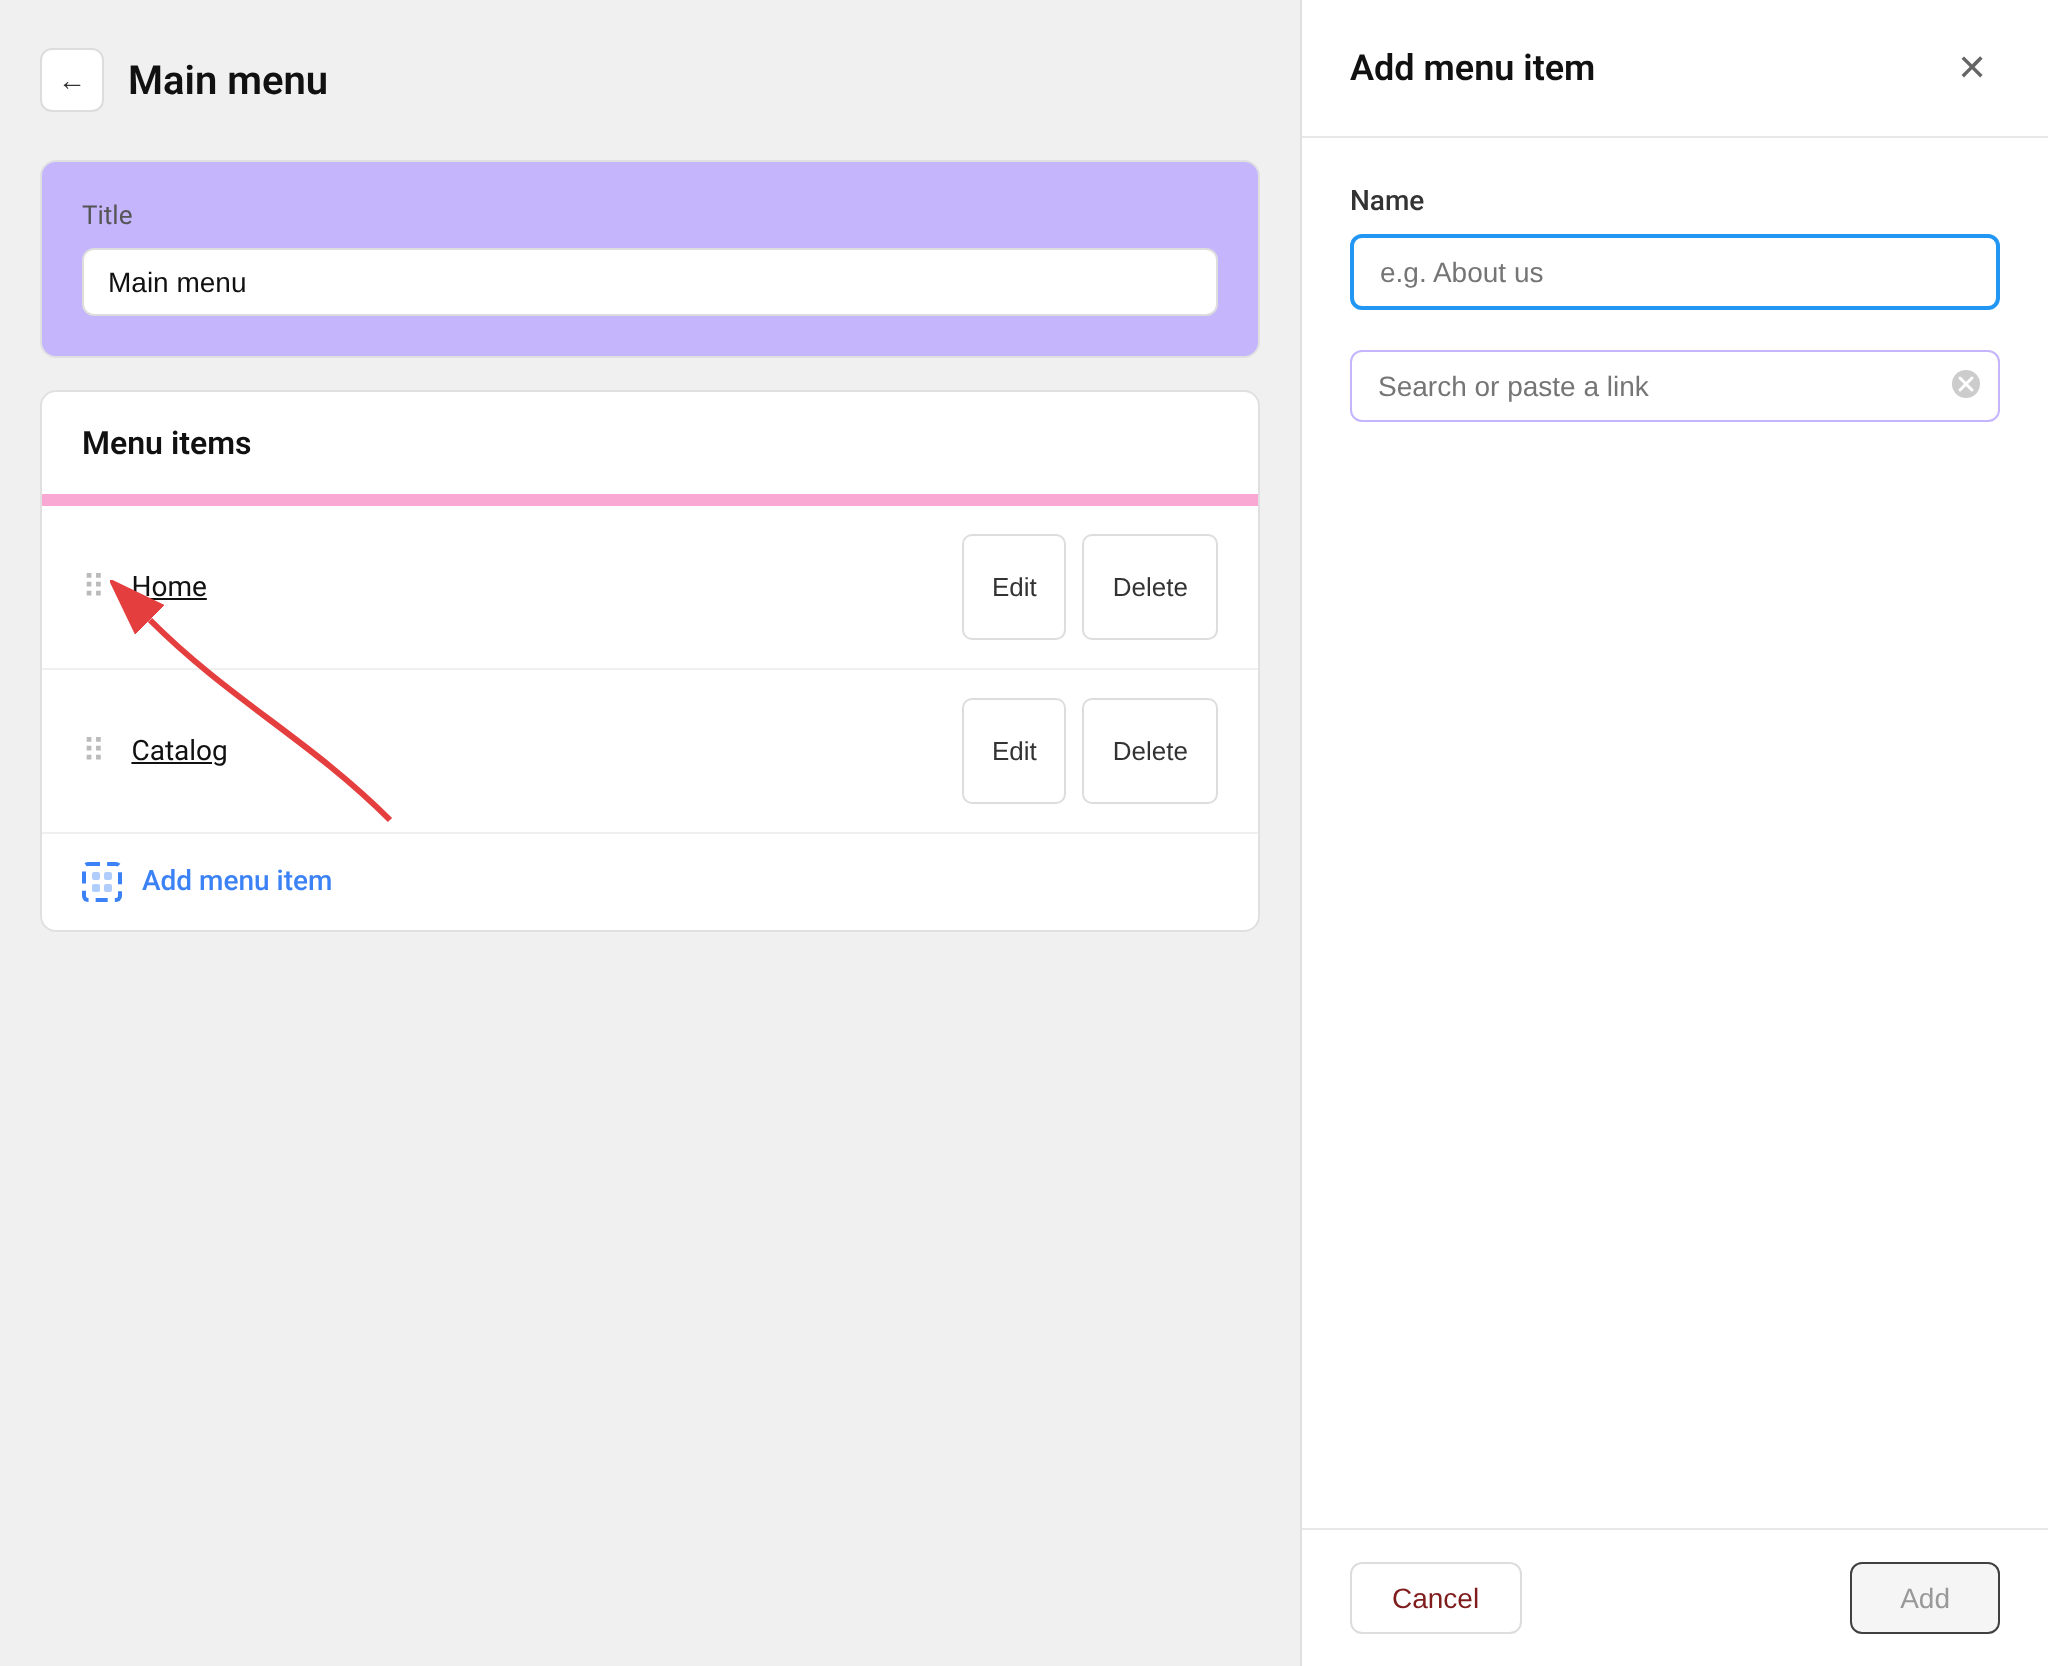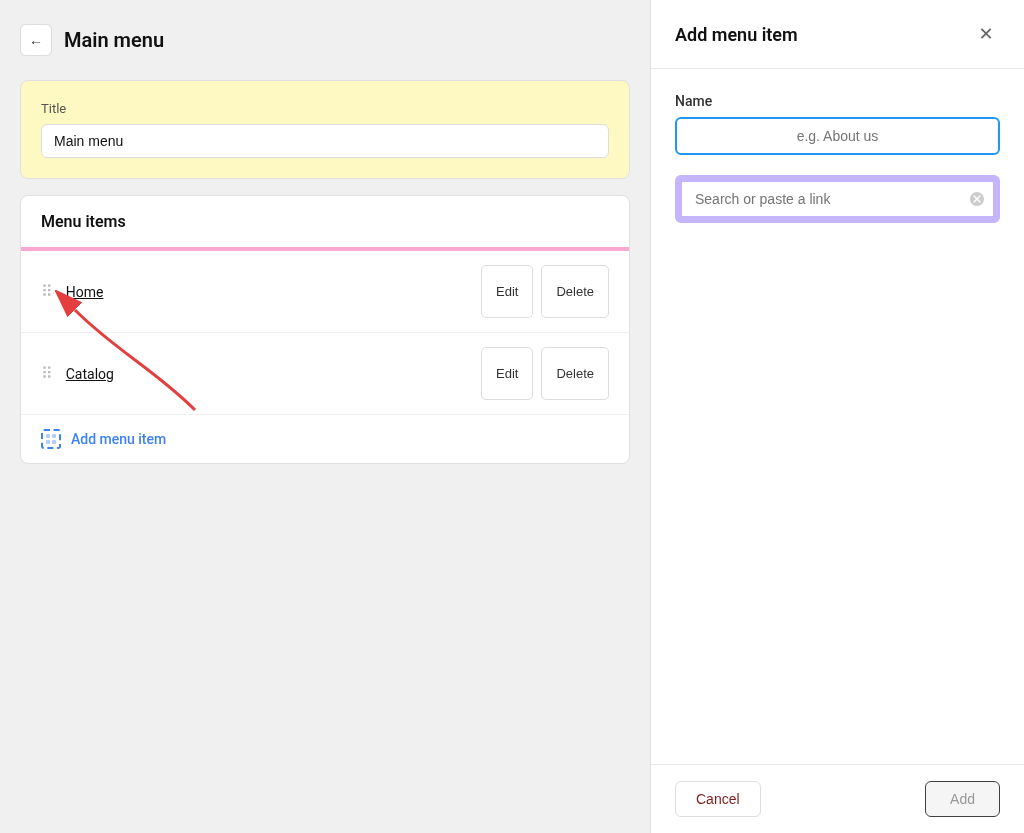--- a/index.html
+++ b/index.html
@@ -41,21 +41,21 @@
       color: #333;
     }
 
     .page-title {
       font-size: 20px;
       font-weight: 600;
       color: #111;
     }
 
     .card {
-      background: #fef9c3;
+      background: #c4b5fd;
       border-radius: 8px;
       border: 1px solid #e0e0e0;
       padding: 20px;
       margin-bottom: 16px;
     }
 
     .field-label {
       font-size: 13px;
       color: #555;
       margin-bottom: 8px;
@@ -80,21 +80,21 @@
 
     .menu-items-card {
       background: white;
       border-radius: 8px;
       border: 1px solid #e0e0e0;
       overflow: hidden;
     }
 
     .menu-items-header {
       padding: 16px 20px;
-      border-bottom: 4px solid #f9a8d4;
+      border-bottom: 6px solid #f9a8d4;
     }
 
     .menu-item-row {
       display: flex;
       align-items: center;
       padding: 14px 20px;
       border-bottom: 1px solid #f0f0f0;
       background: white;
     }
 
@@ -211,27 +211,26 @@
 
     .name-input {
       width: 100%;
       padding: 9px 13px;
       border: 2px solid #2196f3;
       border-radius: 6px;
       font-size: 14px;
       color: #999;
       outline: none;
       background: white;
-      text-align: center;
     }
 
     .link-input-wrapper {
       display: flex;
-      align-items: center;
-      border: 7px solid #c4b5fd;
+      align-items: flex-start;
+      border: 1px solid #c4b5fd;
       border-radius: 6px;
       overflow: hidden;
       background: white;
       margin-top: 19px;
     }
 
     .link-input {
       flex: 1;
       padding: 9px 13px;
       border: none;

